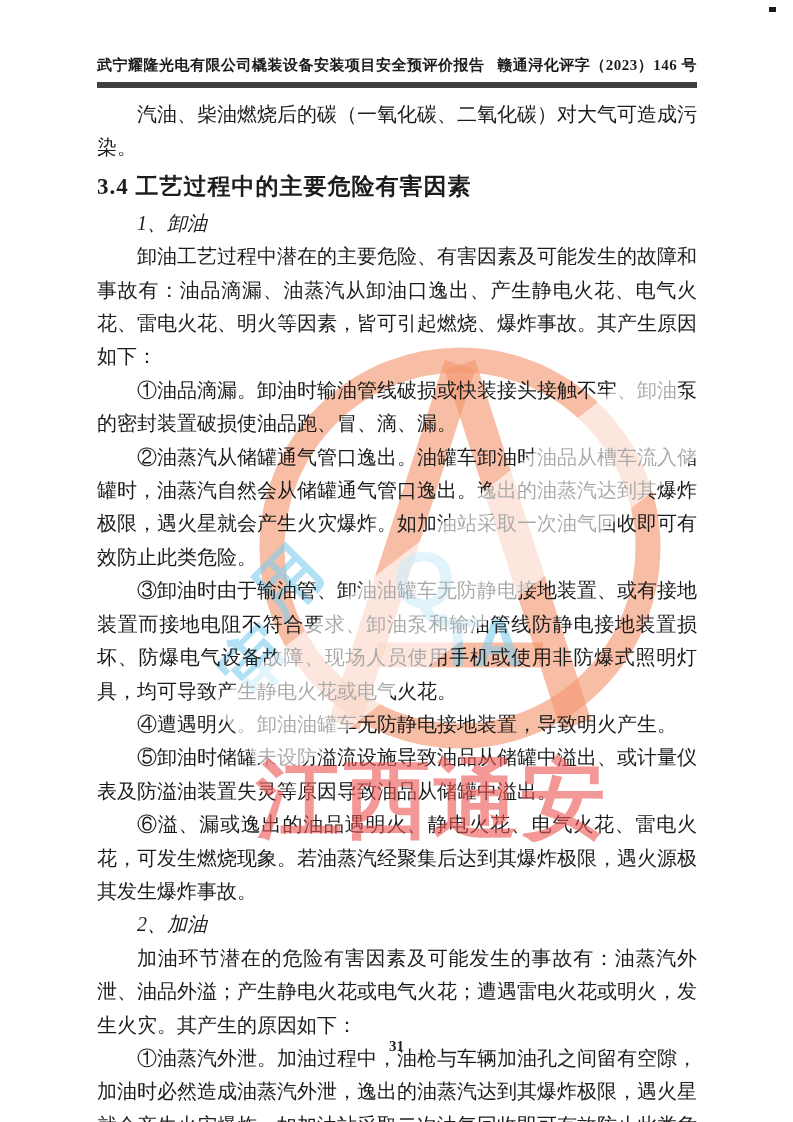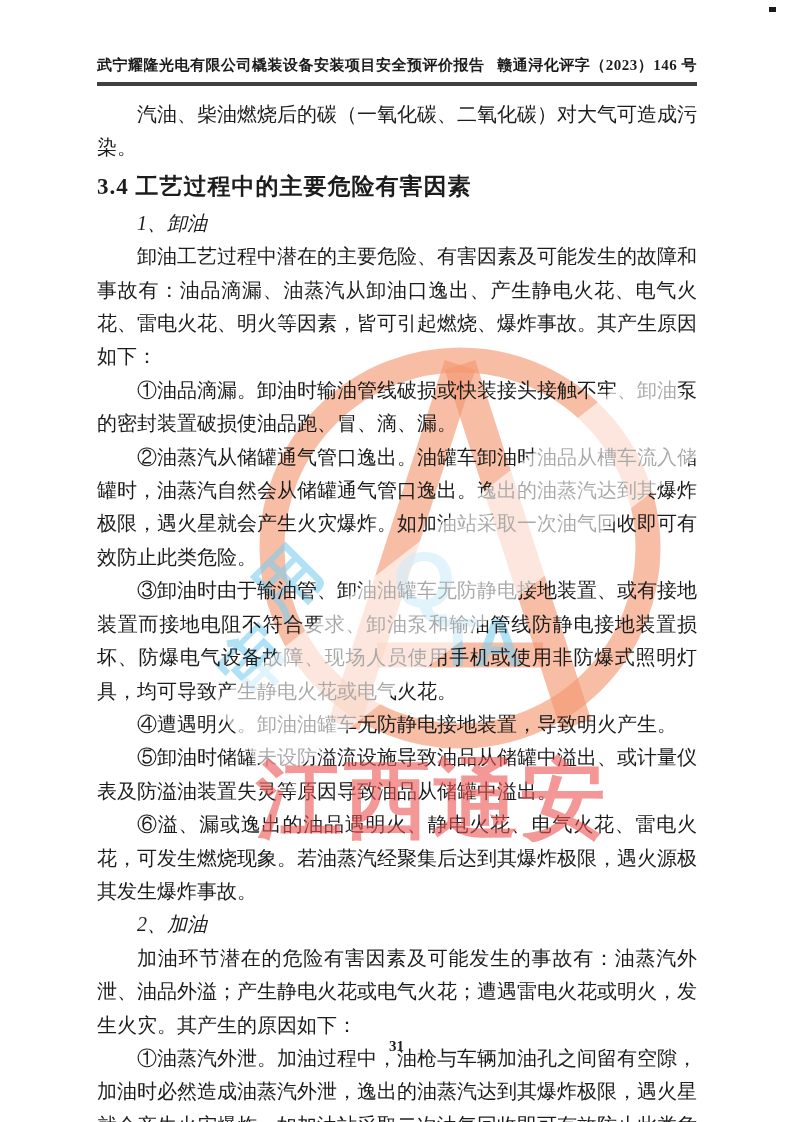--- a/index.html
+++ b/index.html
@@ -15,21 +15,21 @@
   }
   
   .header {
     position: absolute;
     left: 97px;
     top: 56px;
     width: 600px;
     display: flex;
     justify-content: space-between;
     align-items: flex-end;
-    border-bottom: 4px solid #404040;
+    border-bottom: 6px solid #404040;
     padding-bottom: 7px;
     font-size: 15px;
     font-weight: bold;
     letter-spacing: 0.5px;
     z-index: 1;
   }
   
   .body-text {
     position: absolute;
     left: 97px;

